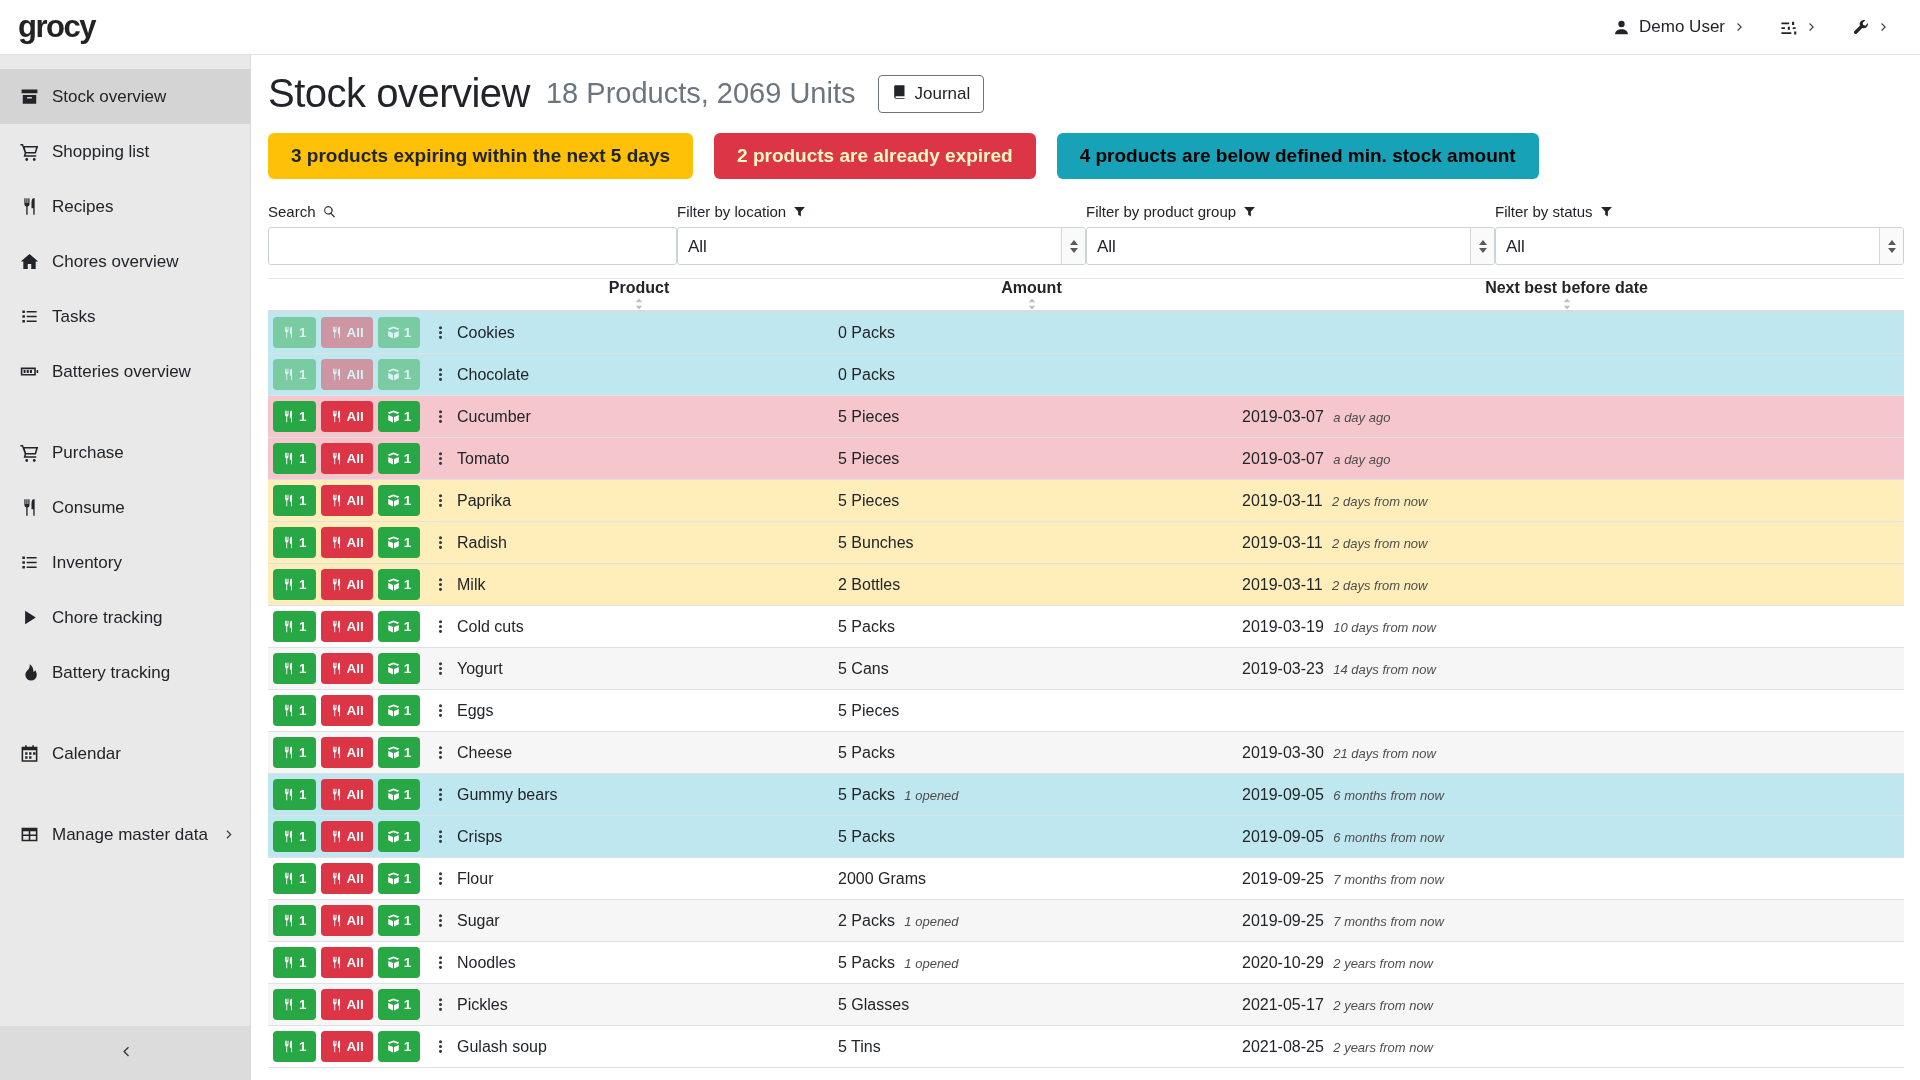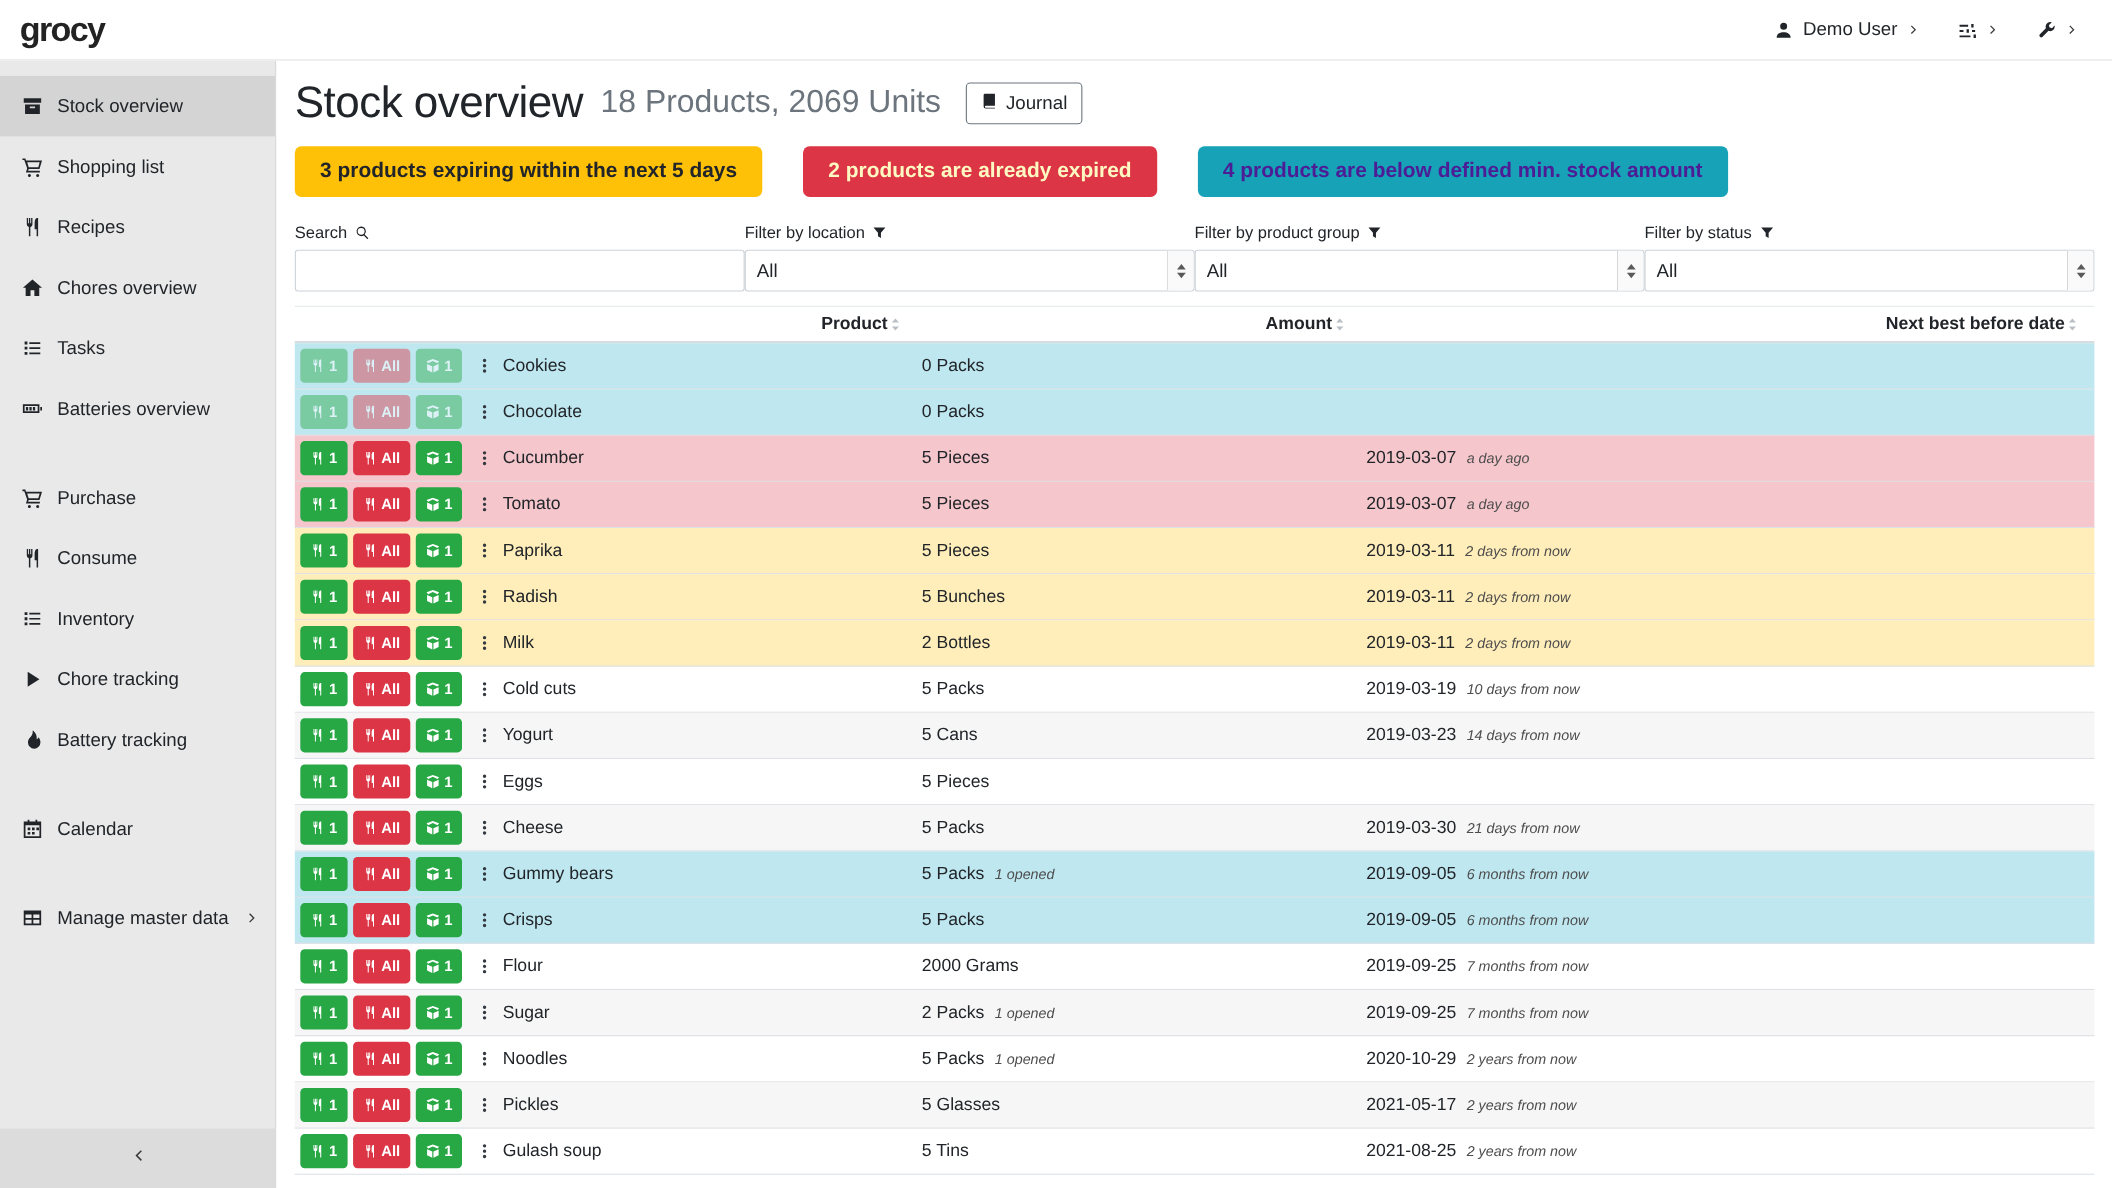--- a/index.html
+++ b/index.html
@@ -37,21 +37,21 @@
   .main{position:absolute;top:55px;left:252px;right:0;bottom:0;background:#fff;
     padding:16px 16px 0;box-sizing:border-box;overflow:hidden;}
   .title-row{display:flex;align-items:center;gap:16px;}
   h1{margin:0;font-size:40px;font-weight:500;letter-spacing:-.5px;}
   .subtitle{font-size:29px;color:#6c757d;}
   .journal-btn{display:inline-flex;align-items:center;gap:8px;background:#fff;border:1px solid #6c757d;
     border-radius:4px;height:38px;padding:0 13px;font-size:17px;color:#212529;font-family:Liberation Sans, sans-serif;
     cursor:pointer;margin-left:6px;}
   .journal-btn svg{width:15px;height:15px;fill:#212529;}
 
-  .alerts{display:flex;gap:37px;margin-top:17px;}
+  .alerts{display:flex;gap:21px;margin-top:17px;}
   .alert-pill{display:inline-flex;align-items:center;height:46px;padding:0 23px;border-radius:6px;
     font-size:19px;font-weight:700;cursor:pointer;}
 
   .filters{display:flex;margin-top:24px;}
   .fgroup{flex:1;min-width:0;}
   .flabel{display:flex;align-items:center;gap:7px;font-size:15px;margin-bottom:7px;color:#212529;}
   .ficon svg{width:13px;height:13px;fill:#212529;display:block;}
   input.fcontrol{width:100%;box-sizing:border-box;height:38px;border:1px solid #cbd2d8;border-radius:3px;
     padding:0 10px;font-size:17px;font-family:inherit;color:#212529;outline:none;background:#fff;}
   .selwrap{position:relative;}
@@ -63,21 +63,21 @@
     align-items:center;justify-content:center;gap:3px;pointer-events:none;}
   .selarrows i{display:block;width:0;height:0;border-left:4px solid transparent;border-right:4px solid transparent;}
   .selarrows i.up{border-bottom:5px solid #5a5a5a;}
   .selarrows i.down{border-top:5px solid #5a5a5a;}
 
   
   .table{margin-top:13px;}
   .thead{display:flex;align-items:center;height:31px;border-top:1px solid #e6e9ec;
     border-bottom:2px solid #d8dcdf;font-weight:700;font-size:16px;}
   .th{display:flex;align-items:center;box-sizing:border-box;}
-  .th.sortable{justify-content:flex-end;cursor:pointer;padding-right:13px;}
+  .th.sortable{justify-content:space-between;cursor:pointer;padding-right:13px;flex-direction:column;}
   .sicon svg{width:14px;height:14px;fill:#b9bfc4;display:block;}
   .tr{display:flex;align-items:center;height:41px;border-bottom:1px solid #dee2e6;font-size:16px;}
   .tr.st-info{background:var(--row-info,#bfe7f0);}
   .tr.st-danger{background:var(--row-danger,#f5c6cb);}
   .tr.st-warning{background:var(--row-warning,#ffeeba);}
   .tr:nth-child(odd):not(.st-info):not(.st-danger):not(.st-warning){background:#f6f6f6;}
   .td{box-sizing:border-box;}
   .col-actions{width:185px;flex:none;padding-left:5px;display:flex;align-items:center;}
   .col-product{width:381px;flex:none;padding-left:4px;}
   .col-amount{width:404px;flex:none;padding-left:4px;}
@@ -346,21 +346,21 @@
       <span><svg viewBox="0 0 24 24" width="15" height="15">
             <use href="#i-book"></use>
           </svg></span>
       <span>Journal</span>
     </button>
   </div>
 
   <div class="alerts">
       <span class="alert-pill" style="background: rgb(255, 193, 7); color: rgb(33, 37, 41);">3 products expiring within the next 5 days</span>
       <span class="alert-pill" style="background: rgb(220, 53, 69); color: #fef9c3;">2 products are already expired</span>
-      <span class="alert-pill" style="background: rgb(23, 162, 184); color: #4c1d95;">4 products are below defined min. stock amount</span>
+      <span class="alert-pill" style="background: rgb(23, 162, 184); color: #000000;">4 products are below defined min. stock amount</span>
     </div>
 
   <div class="filters">
     <div class="fgroup">
       <div class="flabel">
         <span>Search</span>
         <span class="ficon">
             <svg viewBox="0 0 24 24">
               <use href="#i-search"></use>
             </svg>

